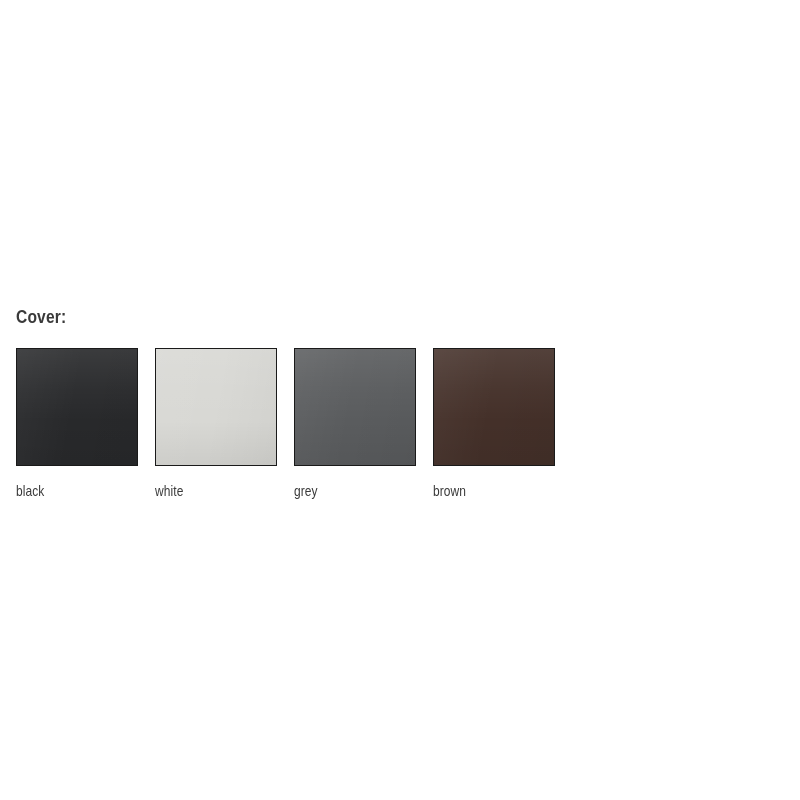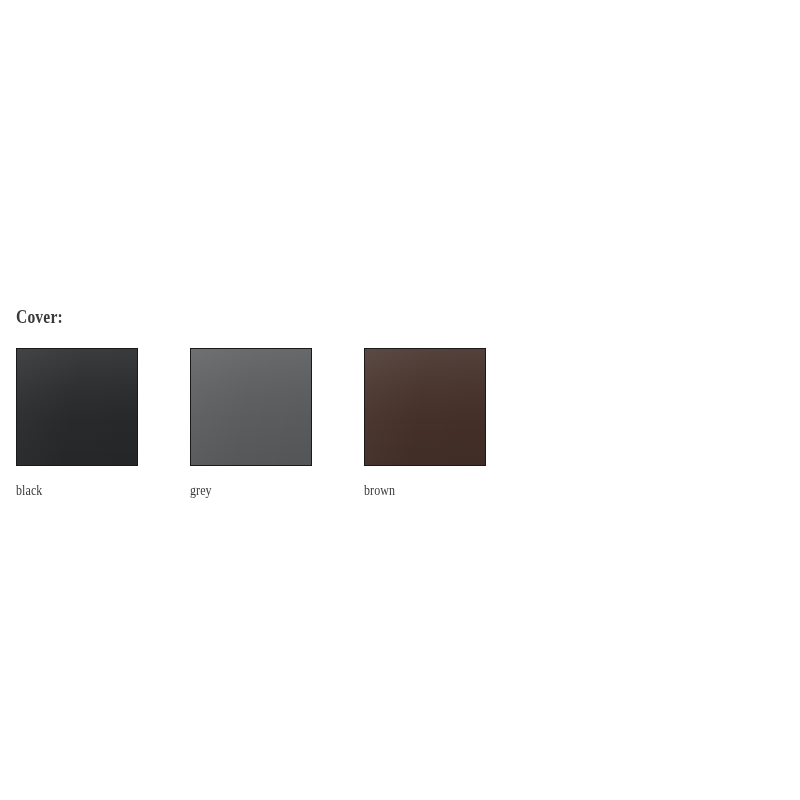--- a/index.html
+++ b/index.html
@@ -39,21 +39,21 @@
     transform: scaleX(0.82);
     transform-origin: left center;
     letter-spacing: 0.2px;
     margin: 0 0 20px 0;
     white-space: nowrap;
   }
 
   .swatch-row {
     display: flex;
     align-items: flex-start;
-    gap: 52px;
+    gap: 17px;
   }
 
   .swatch-item {
     width: 122px;
     flex: 0 0 122px;
   }
 
   .swatch-chip {
     display: block;
     width: 122px;
@@ -91,33 +91,37 @@
     font-stretch: condensed;
     transform: scaleX(0.80);
     transform-origin: left center;
     letter-spacing: 0.1px;
     white-space: nowrap;
   }
 </style>
 </head>
 <body>
 
-<div id="page" style="background: rgb(255, 255, 255); font-family: Liberation Serif, serif;">
+<div id="page" style="background: rgb(255, 255, 255);">
 
   <section class="cover-block">
 
     <h2 class="cover-heading" style="color: rgb(58, 58, 58);">Cover:</h2>
 
     <div class="swatch-row">
 
       <div class="swatch-item">
         <span class="swatch-chip" style="background-color: rgb(40, 41, 43); border-color: rgb(26, 26, 26);"></span>
         <span class="swatch-label" style="color: rgb(58, 58, 58);">black</span>
       </div>
 
+      <div class="swatch-item">
+        <span class="swatch-chip" style="background-color: rgb(216, 216, 212); border-color: rgb(26, 26, 26);"></span>
+        <span class="swatch-label" style="color: rgb(58, 58, 58);">white</span>
+      </div>
 
 
       <div class="swatch-item">
         <span class="swatch-chip" style="background-color: rgb(90, 92, 94); border-color: rgb(26, 26, 26);"></span>
         <span class="swatch-label" style="color: rgb(58, 58, 58);">grey</span>
       </div>
 
       <div class="swatch-item">
         <span class="swatch-chip" style="background-color: rgb(68, 48, 41); border-color: rgb(26, 26, 26);"></span>
         <span class="swatch-label" style="color: rgb(58, 58, 58);">brown</span>

